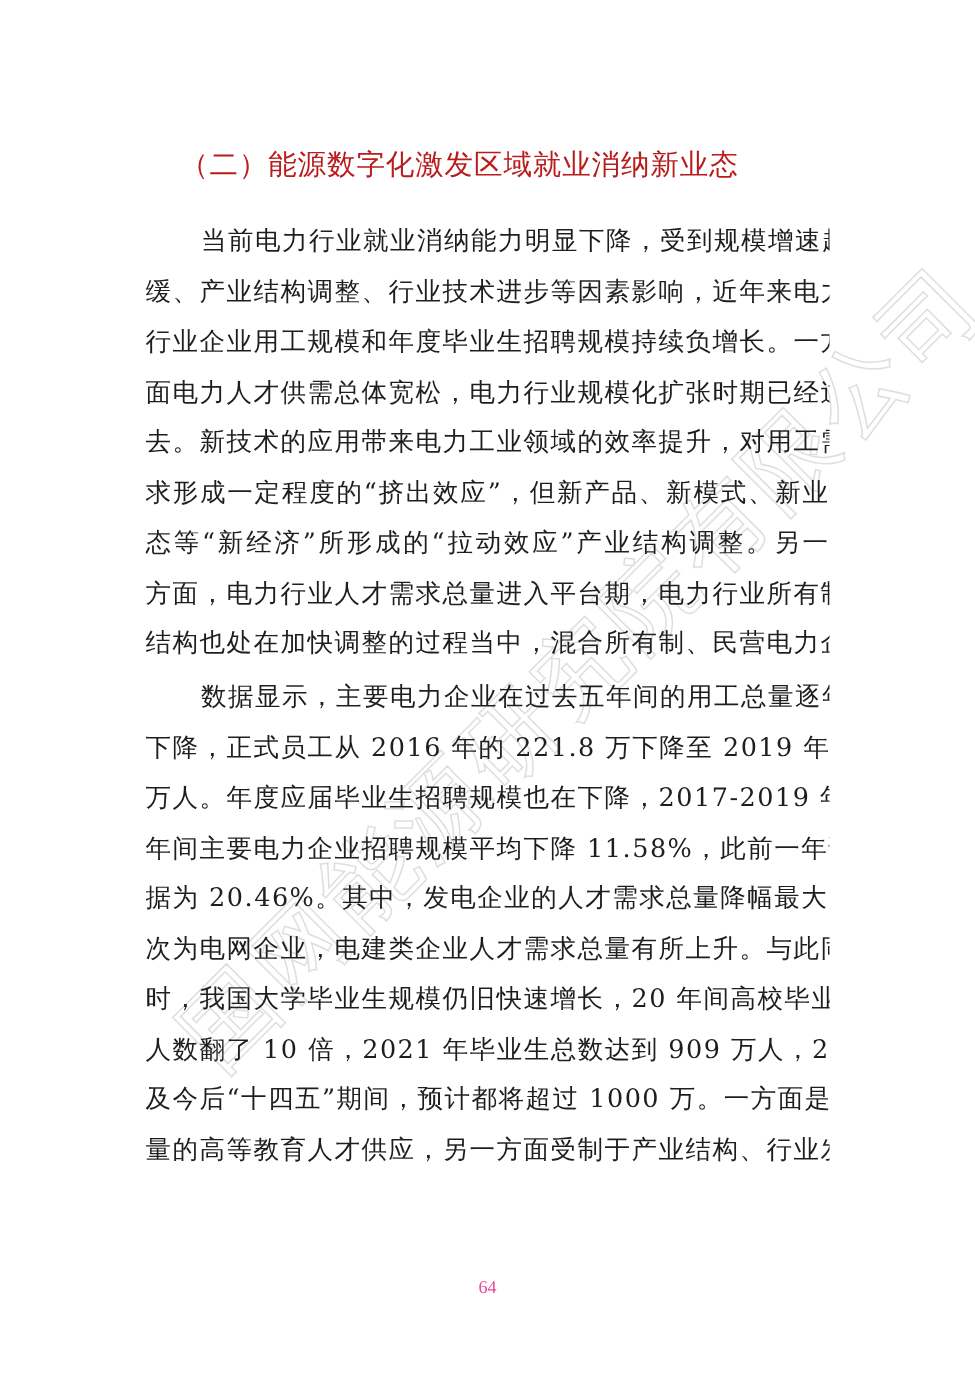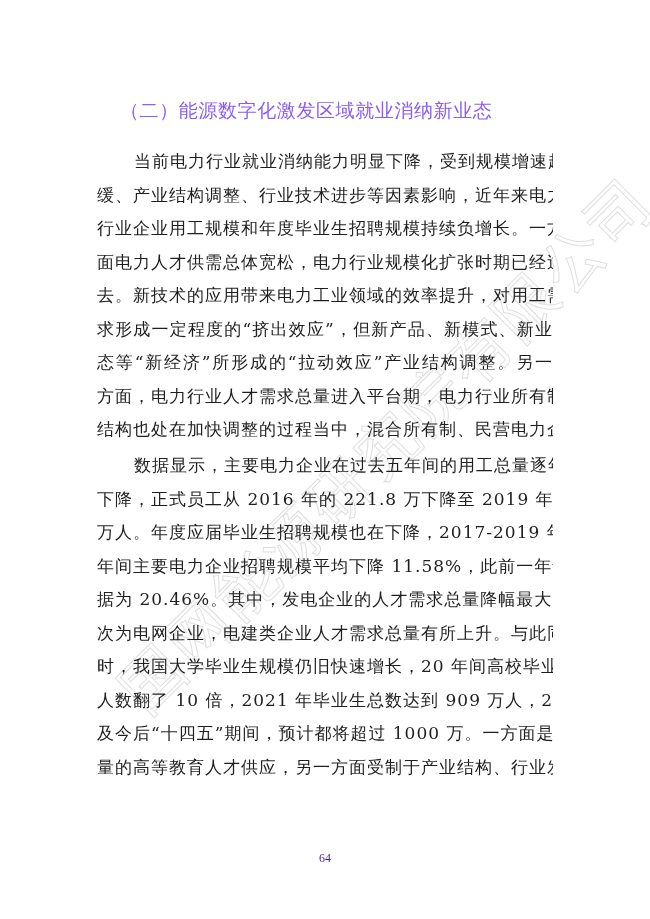--- a/index.html
+++ b/index.html
@@ -23,21 +23,21 @@
     }
     .section-title {
       position: absolute;
       left: 120px;
       top: 97px;
       width: 420px;
       height: 26px;
       font-family: "DejaVu Sans", "Liberation Sans", sans-serif;
       font-size: 19px;
       line-height: 26px;
-      color: #8b5cf6;
+      color: #b91c1c;
       letter-spacing: 0.6px;
       white-space: nowrap;
     }
     .body-text {
       position: absolute;
       left: 97px;
       top: 145px;
       width: 456px;
     }
     .line {
@@ -61,21 +61,21 @@
     .para-gap {
       height: 2.5px;
     }
     .page-number {
       position: absolute;
       left: 300px;
       top: 851px;
       width: 50px;
       text-align: center;
       font-size: 12px;
-      color: #4c1d95;
+      color: #ec4899;
       font-family: "Liberation Serif", serif;
     }
     .watermark {
       position: absolute;
       left: 40px;
       top: 440px;
       width: 620px;
       transform: rotate(-45deg);
       transform-origin: center center;
       font-family: "DejaVu Sans", "Liberation Sans", sans-serif;

